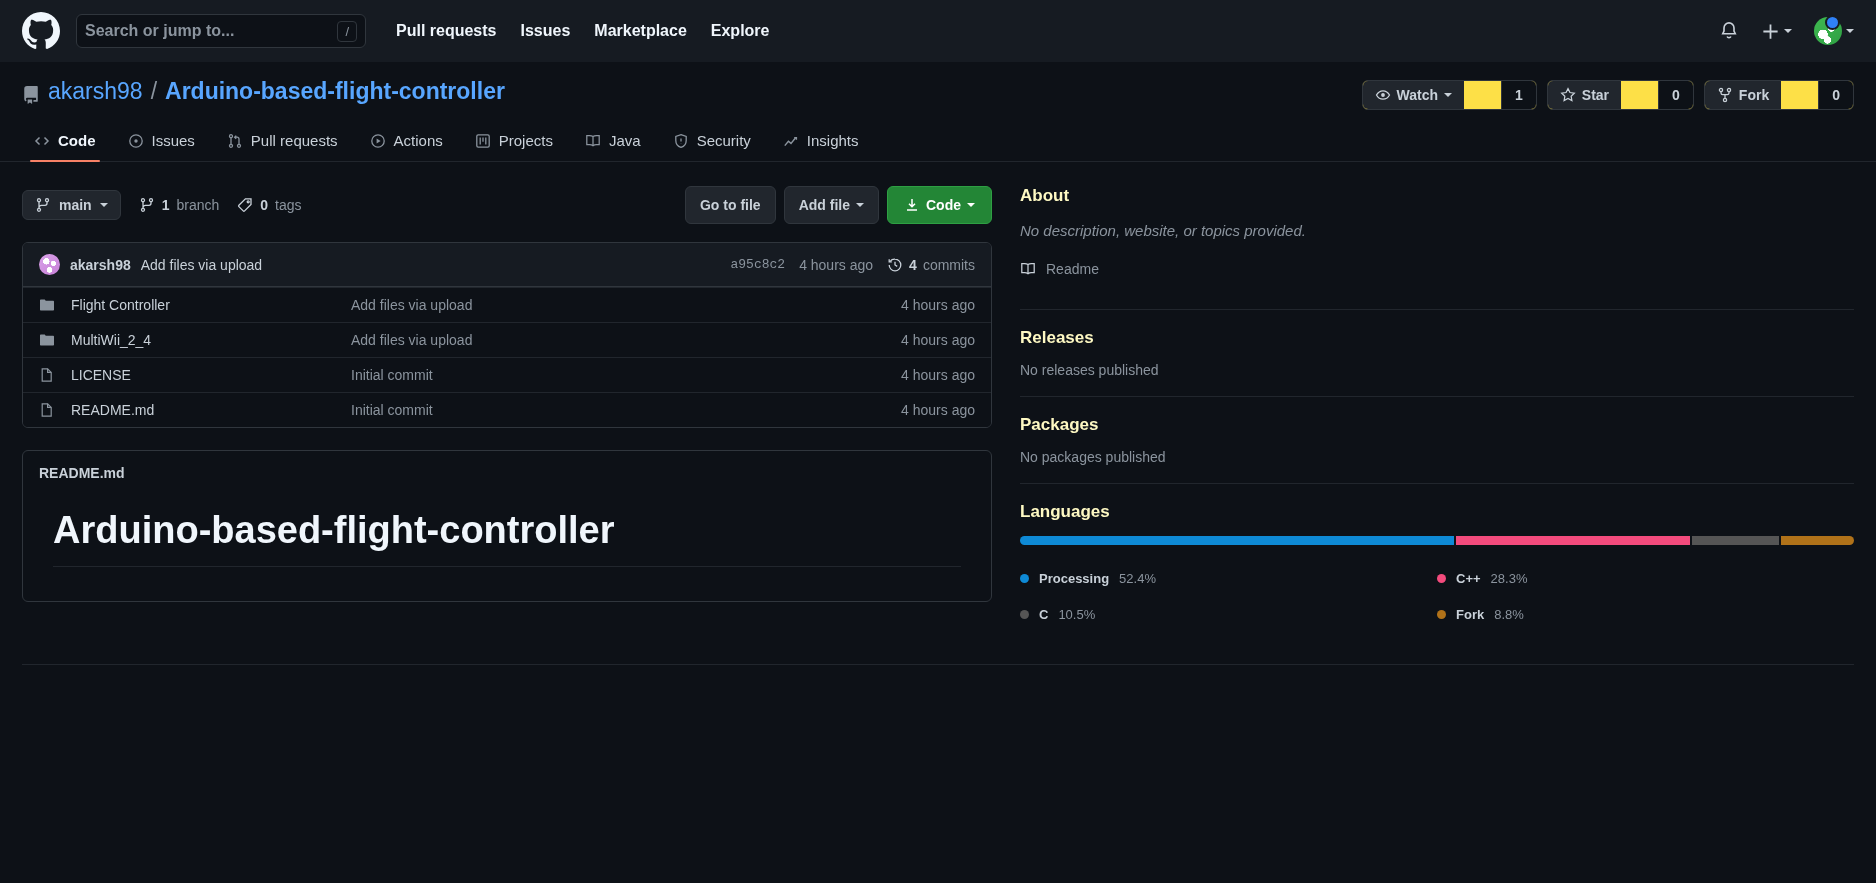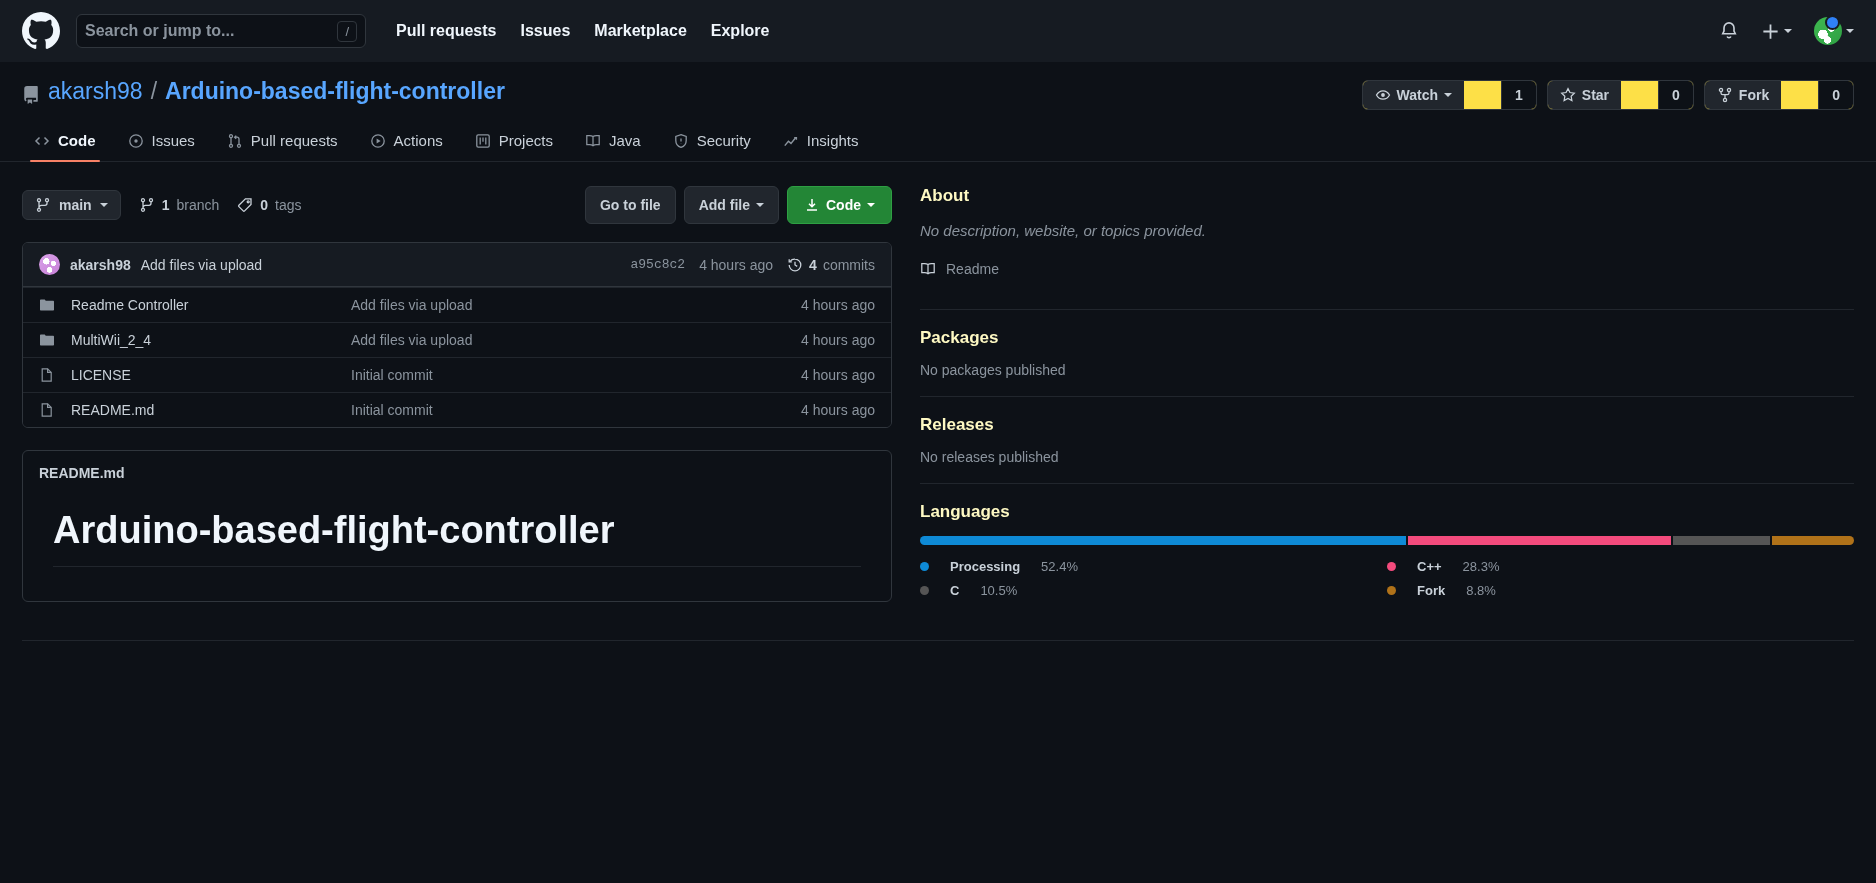--- a/index.html
+++ b/index.html
@@ -108,21 +108,21 @@
   }
   .tab.active { font-weight: 600; color: #f0f6fc; }
   .tab.active::after {
     content: ""; position: absolute; left: 8px; right: 8px; bottom: -1px;
     height: 2px; background: #f78166; border-radius: 2px;
   }
   .tab .mini-icon { color: #8b949e; }
 
   
   .page { display: flex; padding: 24px 22px 0 22px; gap: 28px; }
-  .col-main { width: 870px; flex: 0 0 auto; }
+  .col-main { width: 970px; flex: 0 0 auto; }
   .col-side { flex: 1; padding-top: 0; }
 
   
   .branch-bar { display: flex; align-items: center; gap: 18px; margin-bottom: 18px; }
   .branch-btn {
     display: flex; align-items: center; gap: 8px;
     background: #21262d; border: 1px solid #30363d; border-radius: 6px;
     padding: 6px 12px; font-size: 14px; font-weight: 600; color: #c9d1d9;
   }
   .meta-link { display: flex; align-items: center; gap: 7px; font-size: 14px; color: #8b949e; }
@@ -185,21 +185,21 @@
   .side-sect { padding-bottom: 18px; }
   .side-sect + .side-sect { border-top: 1px solid #21262d; padding-top: 18px; }
   .side-h { font-size: 17px; font-weight: 600; color: #fef9c3; margin-bottom: 14px; }
   .side-desc { font-size: 15px; font-style: italic; color: #8b949e; line-height: 1.5; margin-bottom: 18px; }
   .side-link { display: flex; align-items: center; gap: 10px; font-size: 14px; color: #8b949e; margin-bottom: 14px; }
   .side-empty { font-size: 14px; color: #8b949e; }
 
   .lang-bar { display: flex; height: 9px; border-radius: 6px; overflow: hidden; margin-bottom: 14px; gap: 2px; }
   .lang-seg { height: 100%; }
   .lang-list { display: flex; flex-wrap: wrap; row-gap: 9px; }
-  .lang-item { display: flex; align-items: center; gap: 21px; width: 50%; font-size: 13px; color: #8b949e; }
+  .lang-item { display: flex; align-items: center; gap: 10px; width: 50%; font-size: 13px; color: #8b949e; margin-top: 12px; }
   .lang-dot { width: 9px; height: 9px; border-radius: 50%; flex: 0 0 auto; }
   .lang-name { font-weight: 600; color: #c9d1d9; }
 
   .footer-rule { margin: 24px 22px 0 22px; border-top: 1px solid #21262d; }
 </style>
 </head>
 <body>
 
 <div class="gh-header">
   <span class="gh-logo">
@@ -454,21 +454,21 @@
           </span>
         </span>
       </div>
 
       <div class="file-row">
         <span class="file-icon">
           <svg viewBox="0 0 16 16" fill="currentColor" width="16" height="16">
               <path d="M1.75 2.5h3.6c.3 0 .57.14.74.38l.7.95h7.46c.41 0 .75.34.75.75v8.17c0 .41-.34.75-.75.75H1.75A.75.75 0 011 12.75V3.25c0-.41.34-.75.75-.75z"></path>
             </svg>
         </span>
-        <span class="file-name">Readme Controller</span>
+        <span class="file-name">Flight Controller</span>
         <span class="file-msg">Add files via upload</span>
         <span class="file-time">4 hours ago</span>
       </div>
 
       <div class="file-row">
         <span class="file-icon">
           <svg viewBox="0 0 16 16" fill="currentColor" width="16" height="16">
               <path d="M1.75 2.5h3.6c.3 0 .57.14.74.38l.7.95h7.46c.41 0 .75.34.75.75v8.17c0 .41-.34.75-.75.75H1.75A.75.75 0 011 12.75V3.25c0-.41.34-.75.75-.75z"></path>
             </svg>
         </span>
@@ -519,27 +519,27 @@
         <span class="mini-icon">
           <svg viewBox="0 0 16 16" fill="none" stroke="currentColor" stroke-width="1.25" width="16" height="16">
               <path d="M8 3.6S6.6 2.5 4.6 2.5H1.8v9.2h2.8c2 0 3.4 1.1 3.4 1.1s1.4-1.1 3.4-1.1h2.8V2.5h-2.8C9.4 2.5 8 3.6 8 3.6zM8 3.6v9.2"></path>
             </svg>
         </span>
         <span>Readme</span>
       </div>
     </div>
 
     <div class="side-sect">
+      <div class="side-h">Releases</div>
+      <div class="side-empty">No releases published</div>
+    </div>
+
+    <div class="side-sect">
       <div class="side-h">Packages</div>
       <div class="side-empty">No packages published</div>
-    </div>
-
-    <div class="side-sect">
-      <div class="side-h">Releases</div>
-      <div class="side-empty">No releases published</div>
     </div>
 
     <div class="side-sect">
       <div class="side-h">Languages</div>
       <div class="lang-bar" id="lang-bar">
           <span class="lang-seg" style="width: 52.4%; background: rgb(14, 138, 214);"></span>
           <span class="lang-seg" style="width: 28.3%; background: rgb(243, 75, 125);"></span>
           <span class="lang-seg" style="width: 10.5%; background: rgb(85, 85, 85);"></span>
           <span class="lang-seg" style="width: 8.8%; background: rgb(176, 114, 25);"></span>
         </div>

